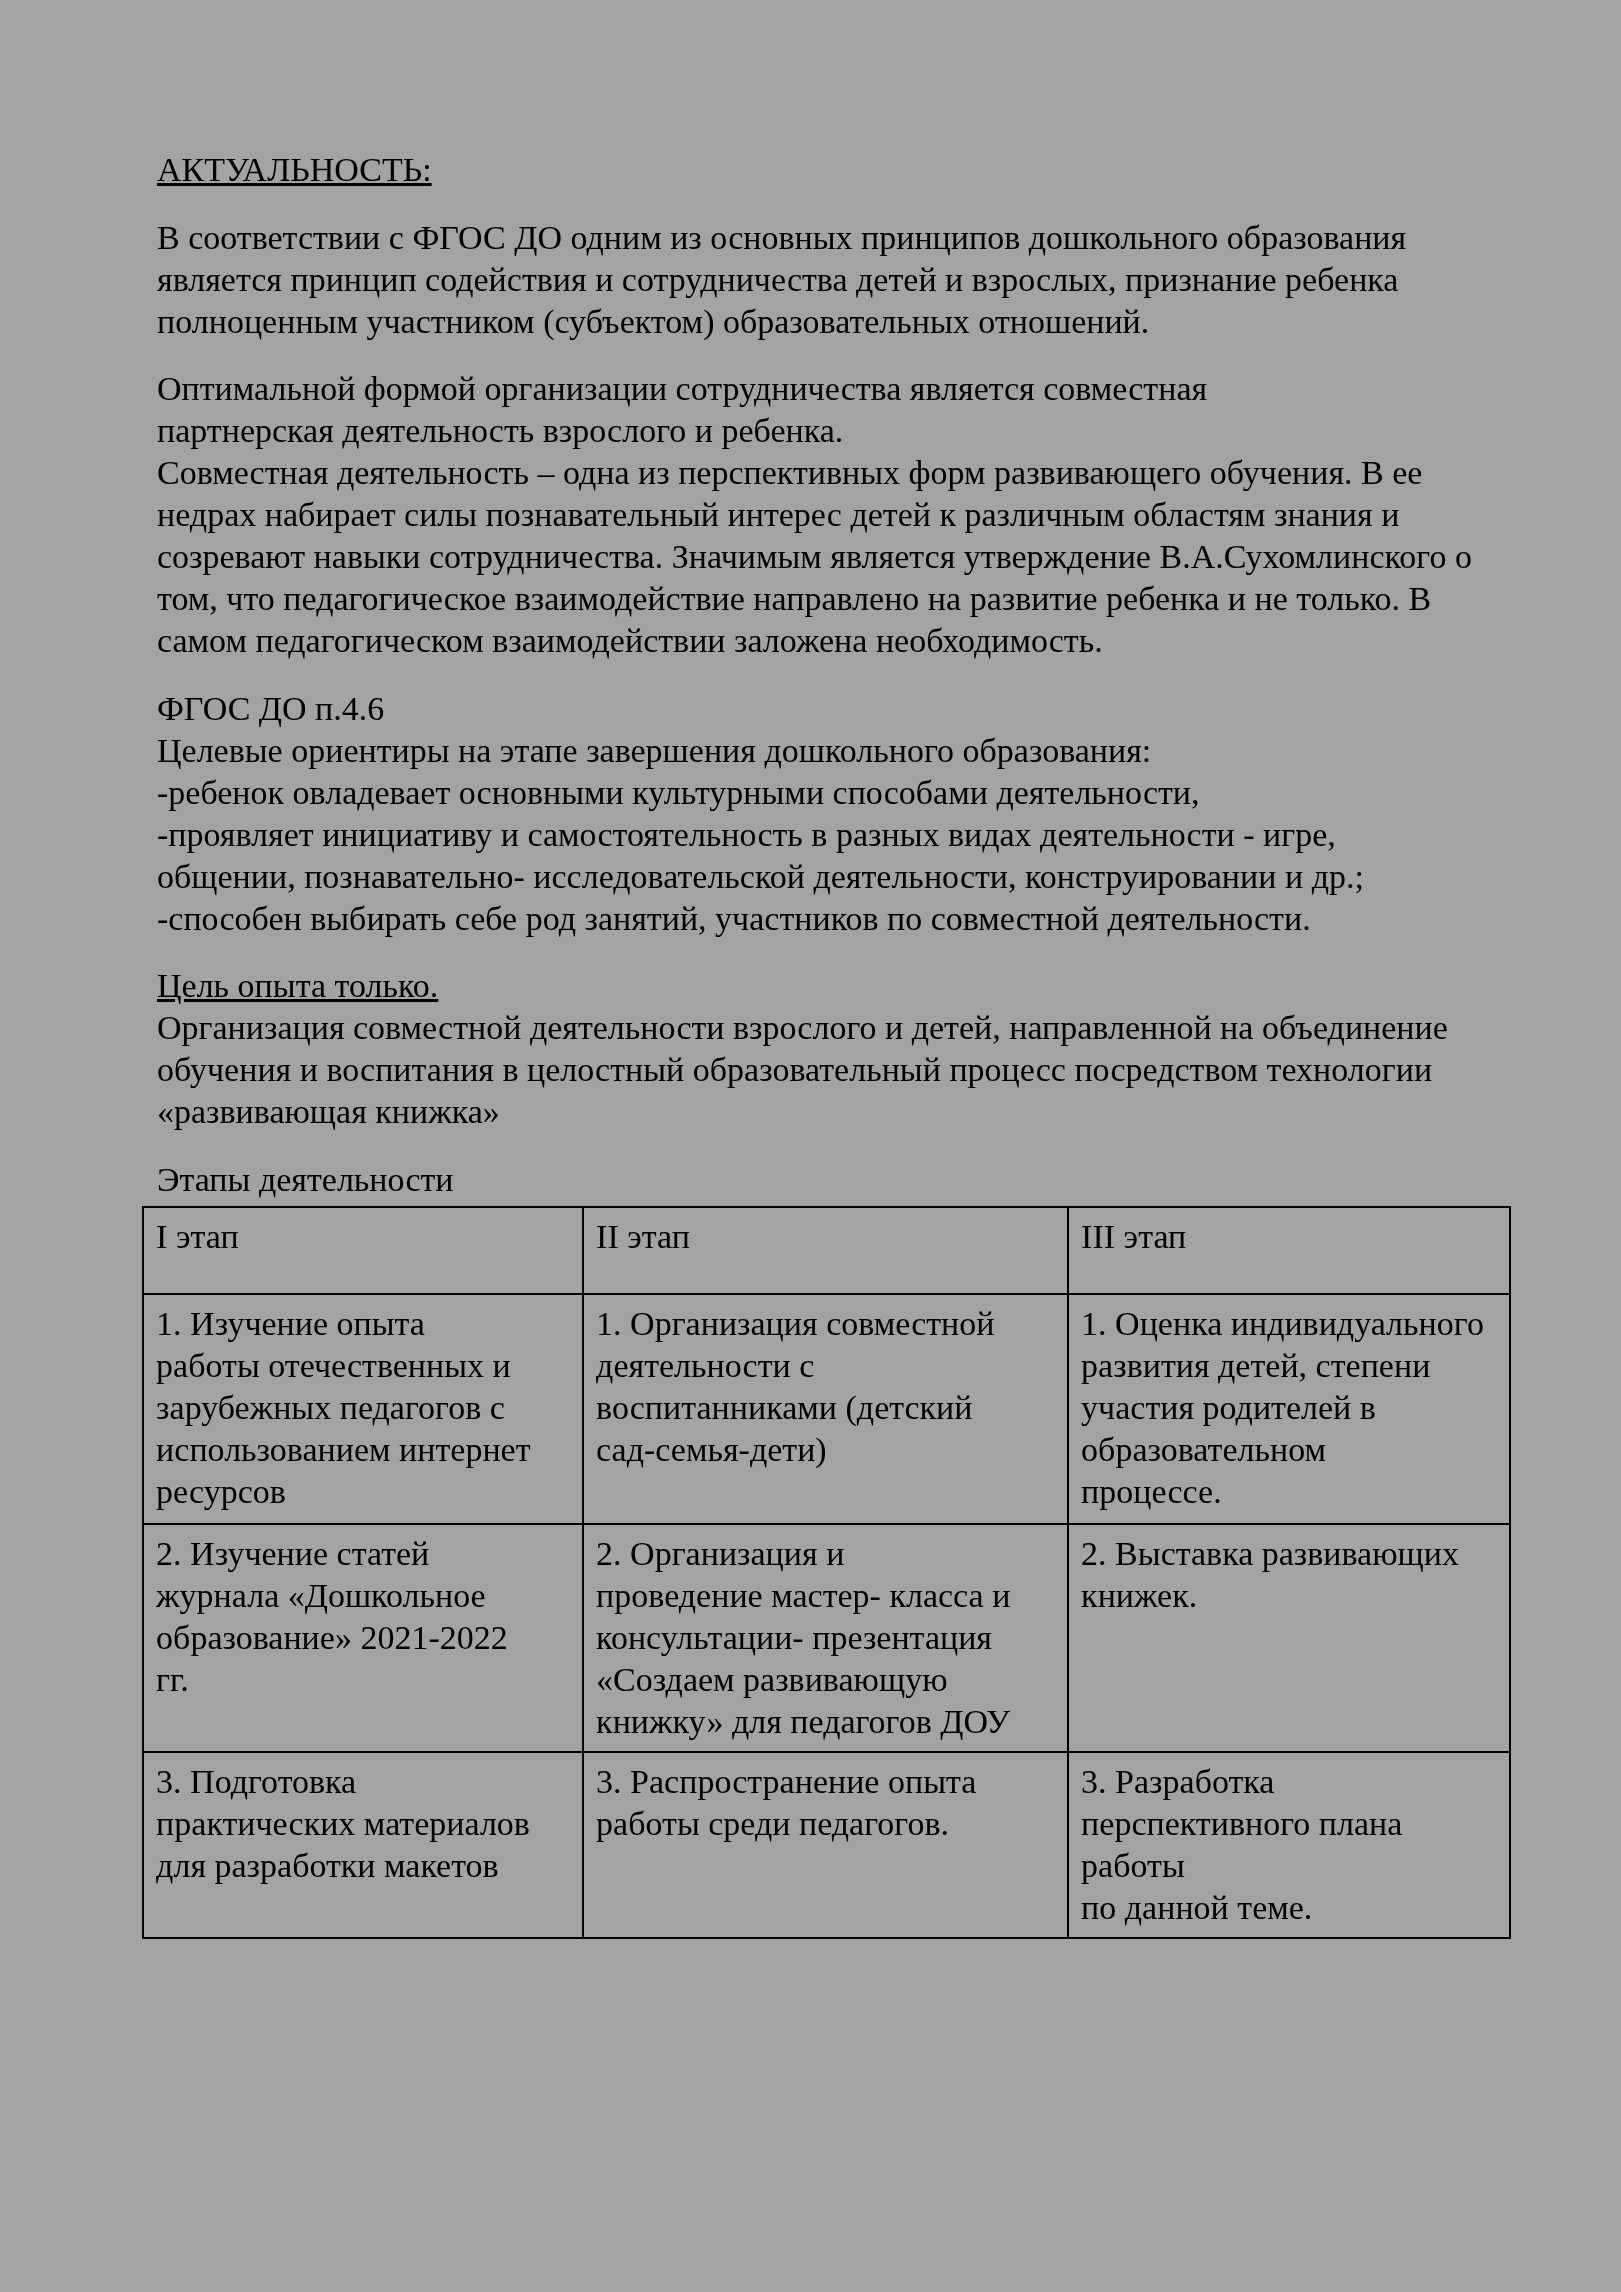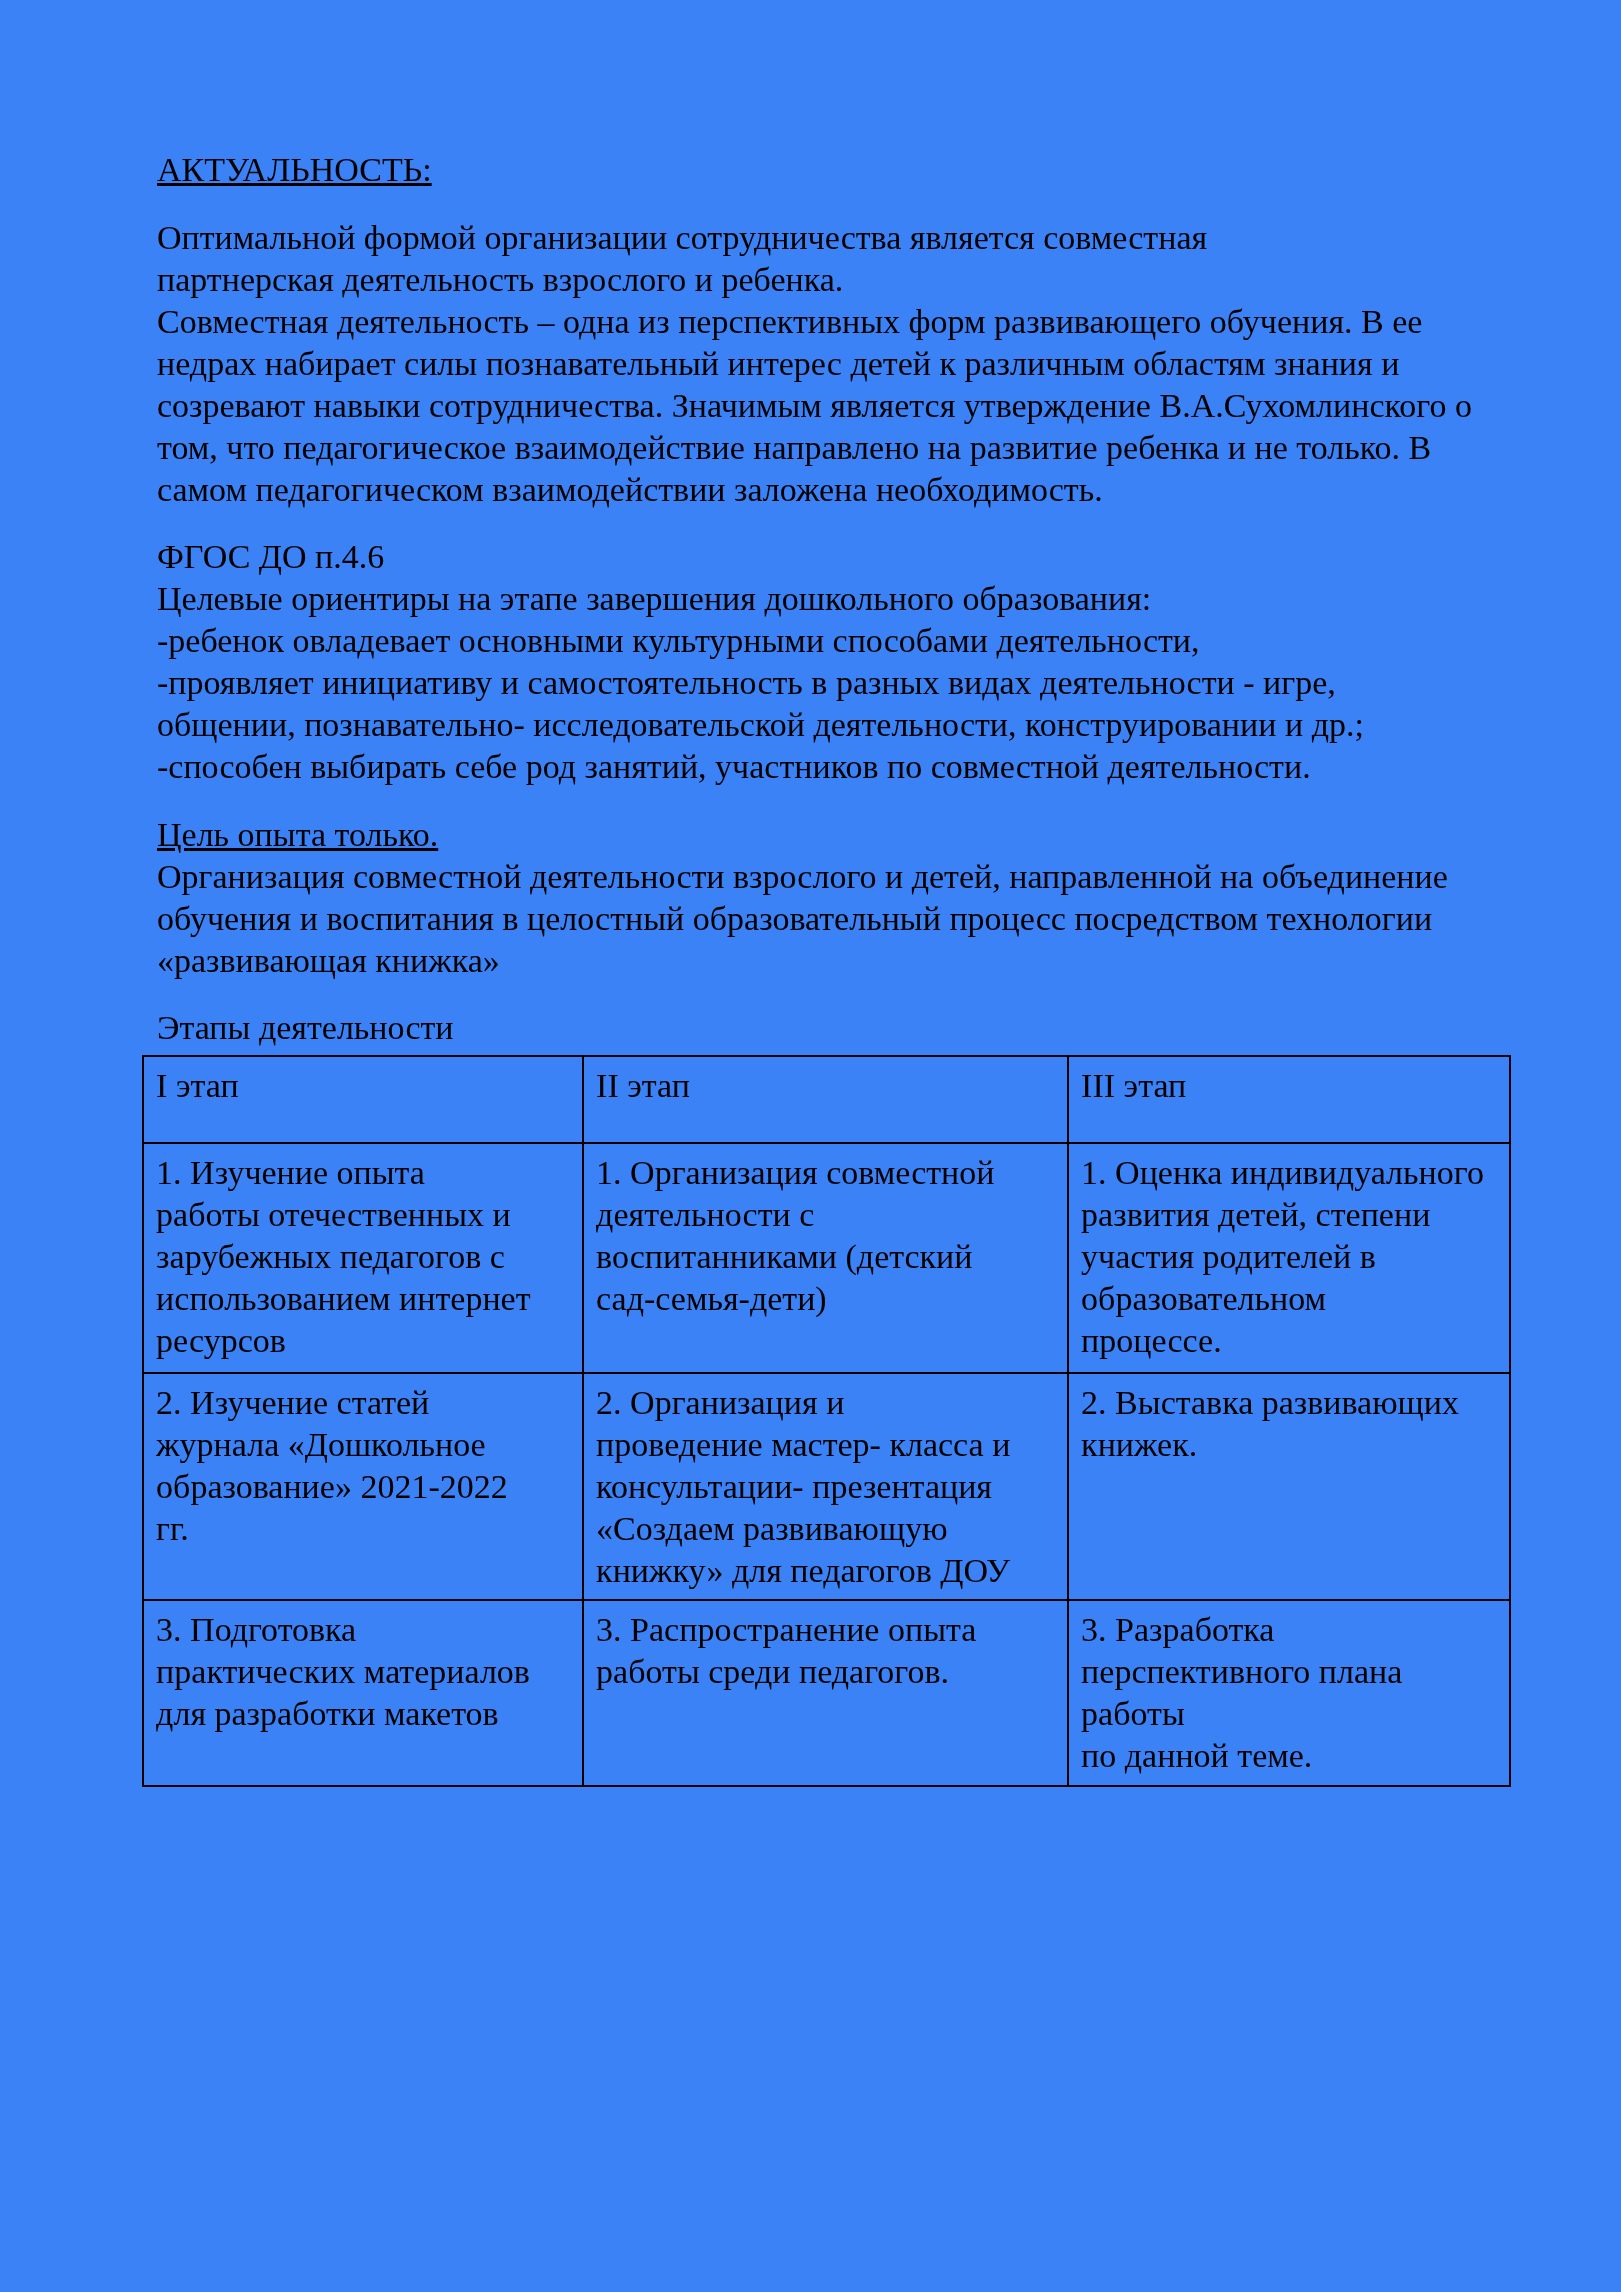--- a/index.html
+++ b/index.html
@@ -12,21 +12,21 @@
     height: 2293px;
     color: #000000;
     font-family: "Liberation Serif", "DejaVu Serif", serif;
   }
   .page {
     position: relative;
     box-sizing: border-box;
     width: 1621px;
     height: 2293px;
     padding: 149px 38px 0 157px;
-    background: #3b82f6;
+    background: #a3a3a3;
   }
   .block {
     font-size: 34px;
     line-height: 42px;
     white-space: pre-line;
     margin: 0 0 25.5px 0;
     max-width: 1372px;
   }
   .underline {
     text-decoration: underline;
@@ -55,20 +55,23 @@
   tr.row-2 { height: 223px; }
   tr.row-3 { height: 163px; }
 </style>
 </head>
 <body>
 
 <div class="page">
 
   <div class="block"><span class="underline">АКТУАЛЬНОСТЬ:</span></div>
 
+  <div class="block">В соответствии с ФГОС ДО  одним из основных принципов дошкольного образования
+является принцип содействия и сотрудничества детей и взрослых, признание ребенка
+полноценным участником (субъектом) образовательных отношений.</div>
 
   <div class="block">Оптимальной формой организации сотрудничества является совместная
 партнерская деятельность взрослого и ребенка.
 Совместная деятельность – одна из перспективных форм развивающего обучения. В ее
 недрах набирает силы познавательный интерес детей к различным областям знания и
 созревают навыки сотрудничества. Значимым является утверждение В.А.Сухомлинского о
 том, что педагогическое взаимодействие направлено на развитие ребенка и не только. В
 самом педагогическом взаимодействии заложена необходимость.</div>
 
   <div class="block">ФГОС ДО п.4.6

